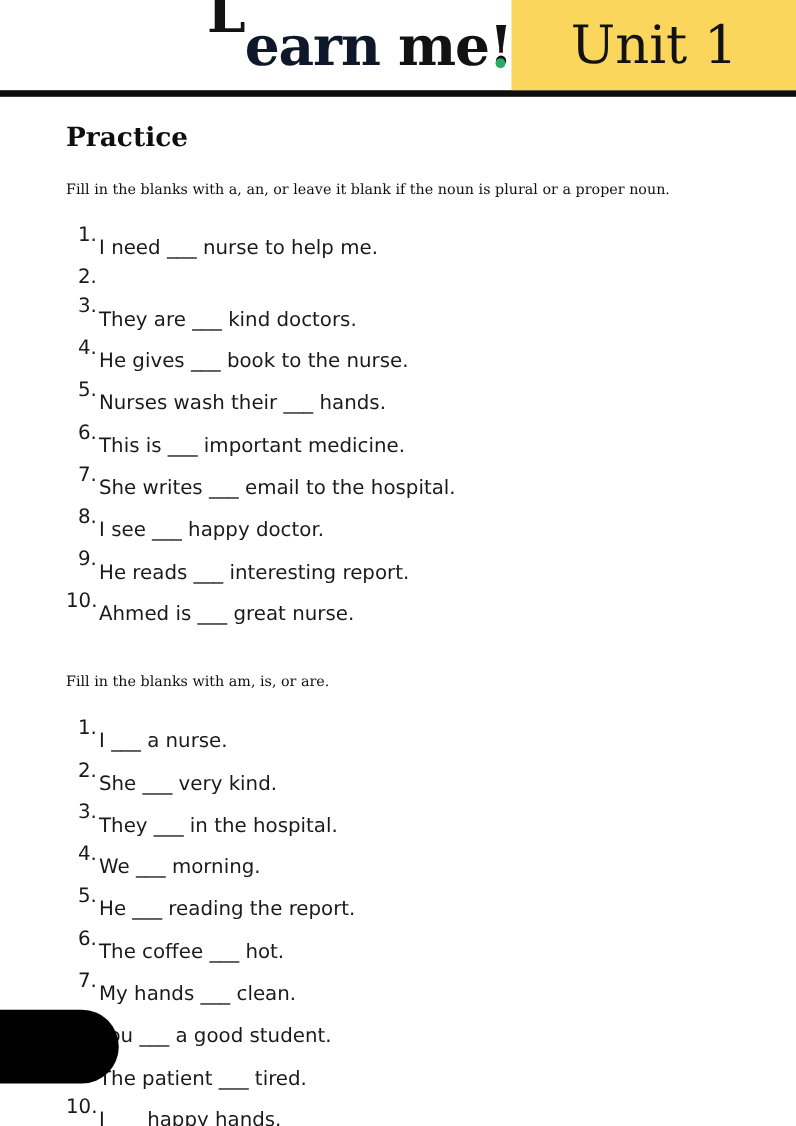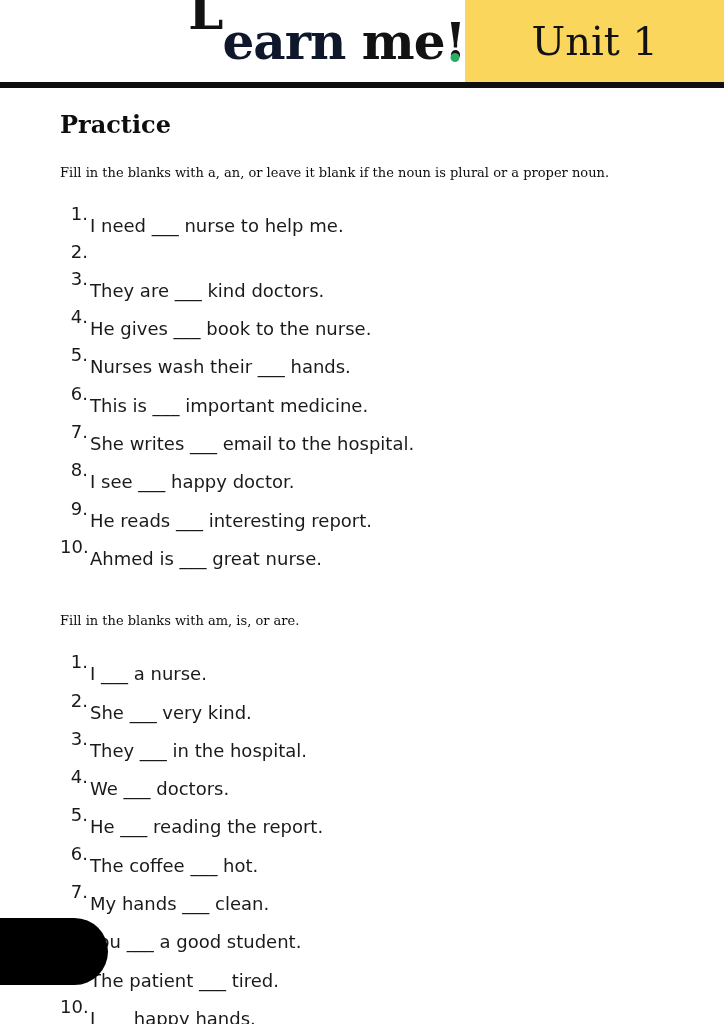--- a/index.html
+++ b/index.html
@@ -47,21 +47,21 @@
     border-radius: 50%;
     background: #2BAC64;
   }
   .unit-badge {
     width: 319px;
     background: #FAD65C;
     display: flex;
     align-items: center;
     justify-content: center;
     font-family: "DejaVu Serif", serif;
-    font-size: 40px;
+    font-size: 48px;
     font-weight: 500;
     color: #121212;
   }
 
   
   .content { padding: 22px 40px 0 60px; }
   .practice-title {
     font-family: "DejaVu Serif", serif;
     font-weight: 700;
     font-size: 24px;
@@ -180,21 +180,21 @@
           <li>
             <span class="num">2.</span>
             <span class="txt">She ___ very kind.</span>
           </li>
           <li>
             <span class="num">3.</span>
             <span class="txt">They ___ in the hospital.</span>
           </li>
           <li>
             <span class="num">4.</span>
-            <span class="txt">We ___ doctors.</span>
+            <span class="txt">We ___ morning.</span>
           </li>
           <li>
             <span class="num">5.</span>
             <span class="txt">He ___ reading the report.</span>
           </li>
           <li>
             <span class="num">6.</span>
             <span class="txt">The coffee ___ hot.</span>
           </li>
           <li>

